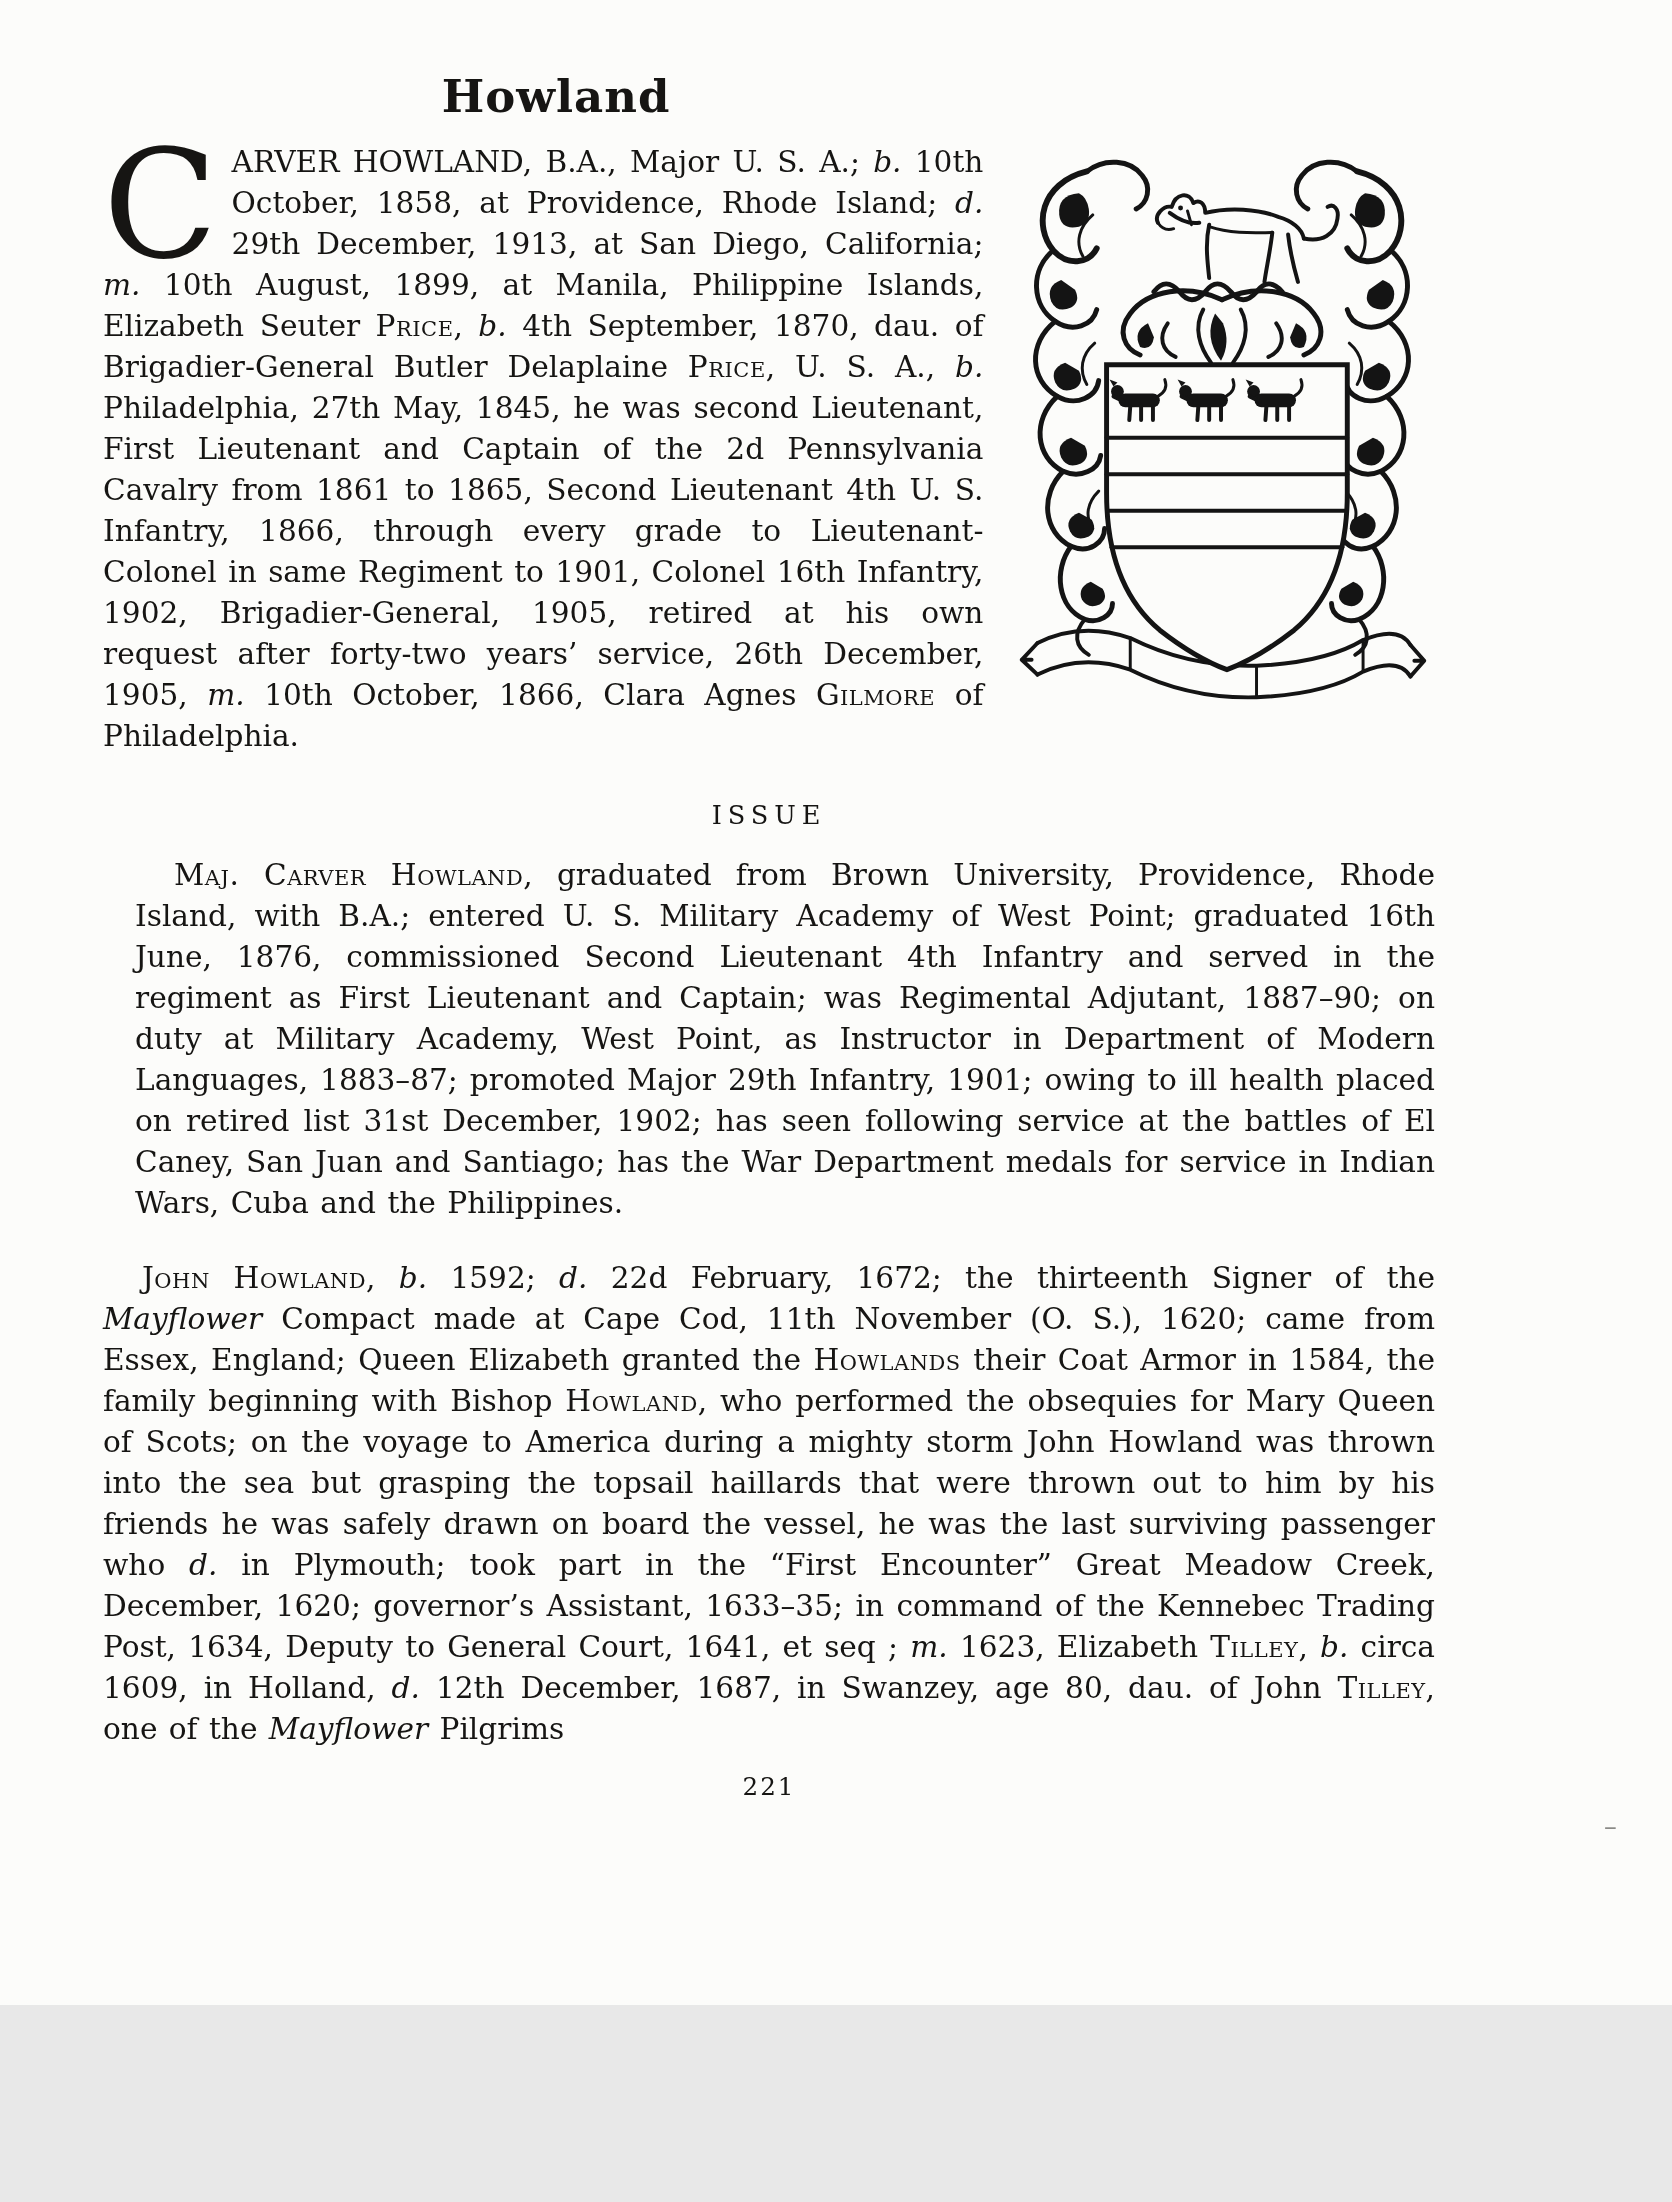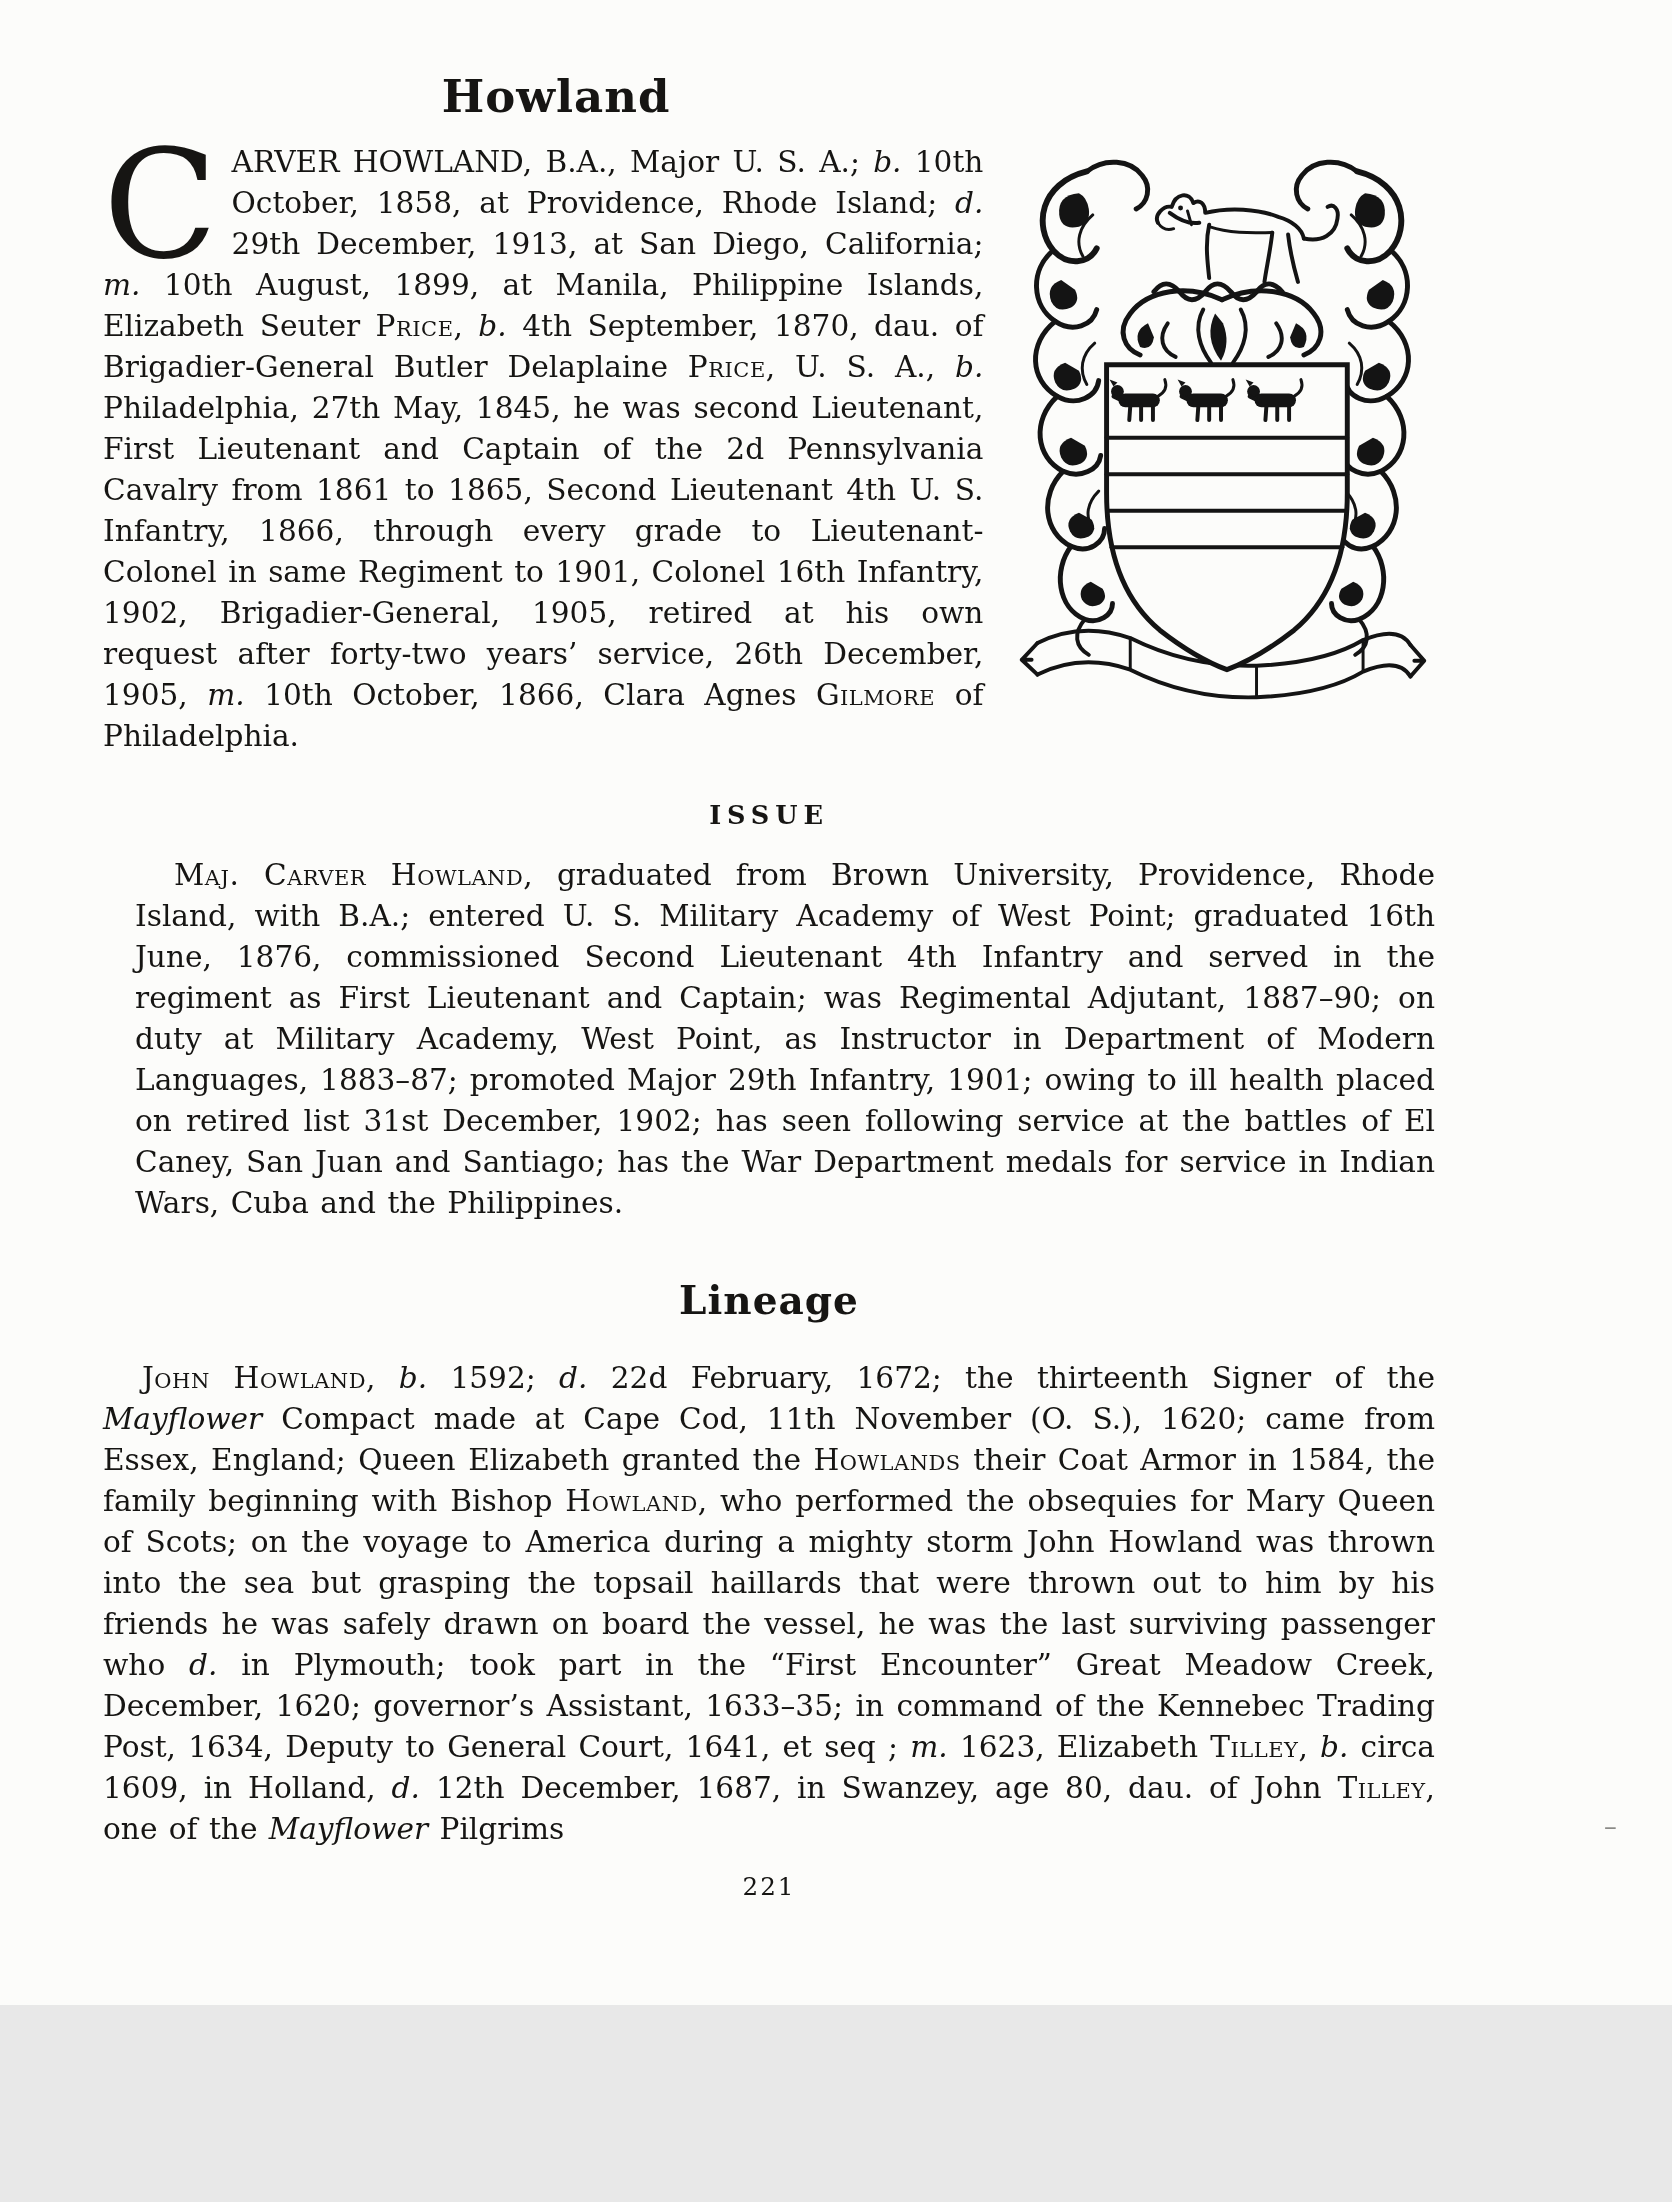--- a/index.html
+++ b/index.html
@@ -46,21 +46,21 @@
     float:right;
     width:426px;height:587px;
     margin:-11.8px 0 13.8px 25.6px;
   }
   .rt-i{font-style:italic;}
   .rt-sc{font-variant:small-caps;letter-spacing:0.5px;}
   .issue-heading{
     margin:43px 0 0 0;
     text-align:center;
     font-size:25.6px;
-    font-weight:700;
+    font-weight:400;
     letter-spacing:5.9px;
   }
   .issue-item{
     margin:25.6px 0 0 0;
     padding-left:51px;
     font-size:29.6px;
     line-height:41px;
   }
   .body-para{margin-top:25.6px;text-indent:39px;margin-left:32px;}
   .lineage-heading{
@@ -179,21 +179,20 @@
       </svg>
 
       <span class="dropcap">C</span><span><span>ARVER HOWLAND, B.A., Major U. S. A.; </span><span class="rt-i">b.</span><span> 10th October, 1858, at Providence, Rhode Island; </span><span class="rt-i">d.</span><span> 29th December, 1913, at San Diego, California; </span><span class="rt-i">m.</span><span> 10th August, 1899, at Manila, Philippine Islands, Elizabeth Seuter </span><span class="rt-sc">Price</span><span>, </span><span class="rt-i">b.</span><span> 4th September, 1870, dau. of Brigadier-General Butler Delaplaine </span><span class="rt-sc">Price</span><span>, U. S. A., </span><span class="rt-i">b.</span><span> Philadelphia, 27th May, 1845, he was second Lieutenant, First Lieutenant and Captain of the 2d Pennsylvania Cavalry from 1861 to 1865, Second Lieutenant 4th U. S. Infantry, 1866, through every grade to Lieutenant-Colonel in same Regiment to 1901, Colonel 16th Infantry, 1902, Brigadier-General, 1905, retired at his own request after forty-two years’ service, 26th December, 1905, </span><span class="rt-i">m.</span><span> 10th October, 1866, Clara Agnes </span><span class="rt-sc">Gilmore</span><span> of Philadelphia.</span></span>
     </p>
 
     <h2 class="issue-heading">ISSUE</h2>
 
 
     <p class="para body-para"><span class="rt-sc">Maj. Carver Howland</span><span>, graduated from Brown University, Providence, Rhode Island, with B.A.; entered U. S. Military Academy of West Point; graduated 16th June, 1876, commissioned Second Lieutenant 4th Infantry and served in the regiment as First Lieutenant and Captain; was Regimental Adjutant, 1887–90; on duty at Military Academy, West Point, as Instructor in Department of Modern Languages, 1883–87; promoted Major 29th Infantry, 1901; owing to ill health placed on retired list 31st December, 1902; has seen following service at the battles of El Caney, San Juan and Santiago; has the War Department medals for service in Indian Wars, Cuba and the Philippines.</span></p>
 
-    <h2 class="lineage-heading blackletter">Lineage</h2>
 
     <p class="para lineage-para"><span class="rt-sc">John Howland</span><span>, </span><span class="rt-i">b.</span><span> 1592; </span><span class="rt-i">d.</span><span> 22d February, 1672; the thirteenth Signer of the </span><span class="rt-i">Mayflower</span><span> Compact made at Cape Cod, 11th November (O. S.), 1620; came from Essex, England; Queen Elizabeth granted the </span><span class="rt-sc">Howlands</span><span> their Coat Armor in 1584, the family beginning with Bishop </span><span class="rt-sc">Howland</span><span>, who performed the obsequies for Mary Queen of Scots; on the voyage to America during a mighty storm John Howland was thrown into the sea but grasping the topsail haillards that were thrown out to him by his friends he was safely drawn on board the vessel, he was the last surviving passenger who </span><span class="rt-i">d.</span><span> in Plymouth; took part in the “First Encounter” Great Meadow Creek, December, 1620; governor’s Assistant, 1633–35; in command of the Kennebec Trading Post, 1634, Deputy to General Court, 1641, et seq ; </span><span class="rt-i">m.</span><span> 1623, Elizabeth </span><span class="rt-sc">Tilley</span><span>, </span><span class="rt-i">b.</span><span> circa 1609, in Holland, </span><span class="rt-i">d.</span><span> 12th December, 1687, in Swanzey, age 80, dau. of John </span><span class="rt-sc">Tilley</span><span>, one of the </span><span class="rt-i">Mayflower</span><span> Pilgrims</span></p>
 
     <div class="folio">221</div>
   </div>
 
   <div class="stray-mark">–</div>
 </div>
 
 

